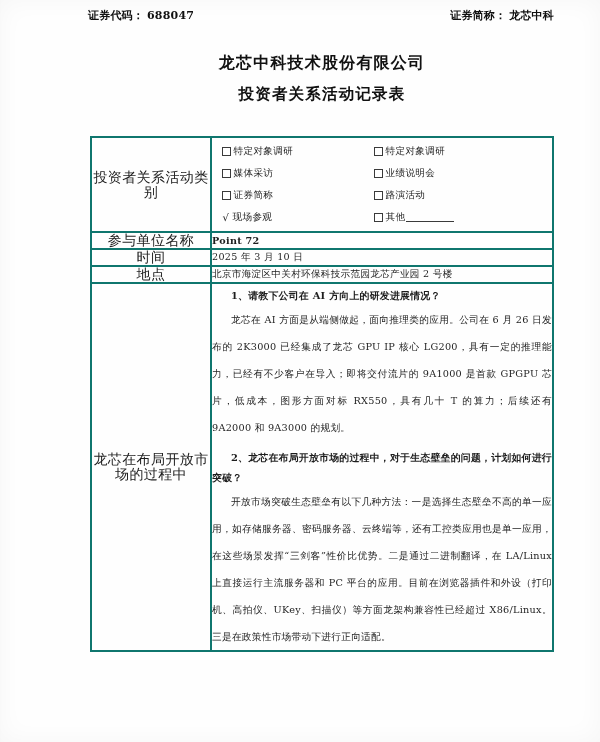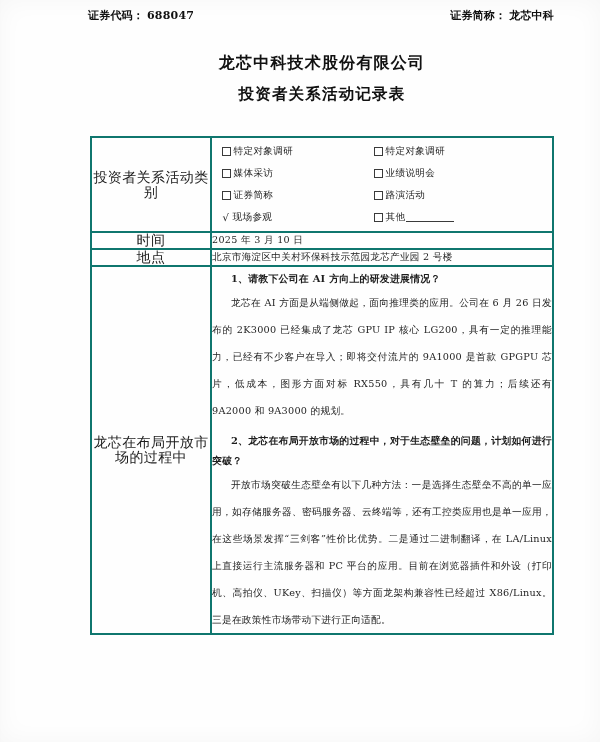--- a/index.html
+++ b/index.html
@@ -240,20 +240,24 @@
             <div class="cat-item">
               <span class="box"></span>
               <span>其他</span>
               <span class="blank-line"></span>
             </div>
 
           </div>
         </td>
       </tr>
 
+      <tr>
+        <td class="label-cell">参与单位名称</td>
+        <td class="value-cell bold-val">Point 72</td>
+      </tr>
 
       <tr>
         <td class="label-cell">时间</td>
         <td class="value-cell">2025 年 3 月 10 日</td>
       </tr>
 
       <tr>
         <td class="label-cell">地点</td>
         <td class="value-cell">北京市海淀区中关村环保科技示范园龙芯产业园 2 号楼</td>
       </tr>

